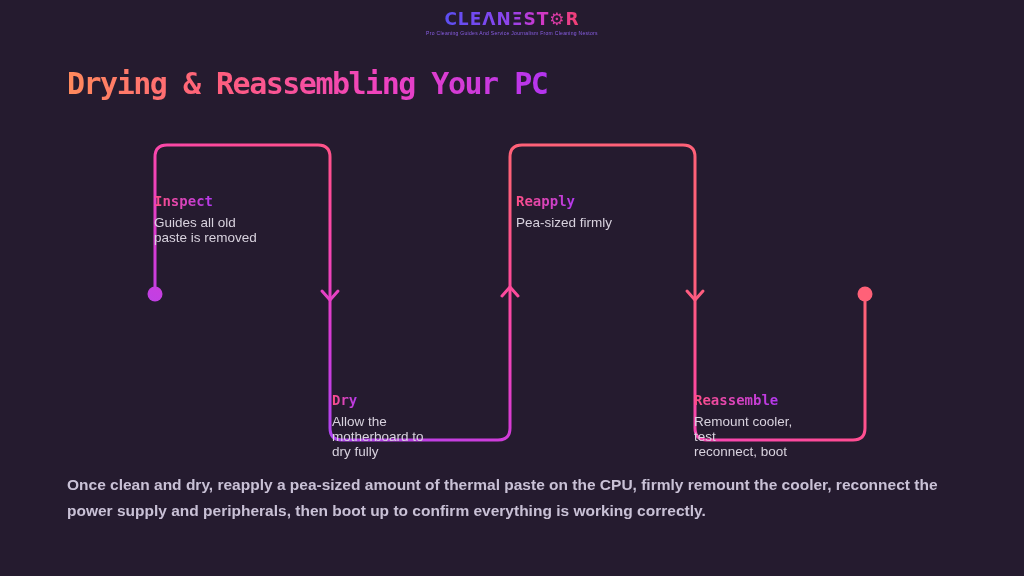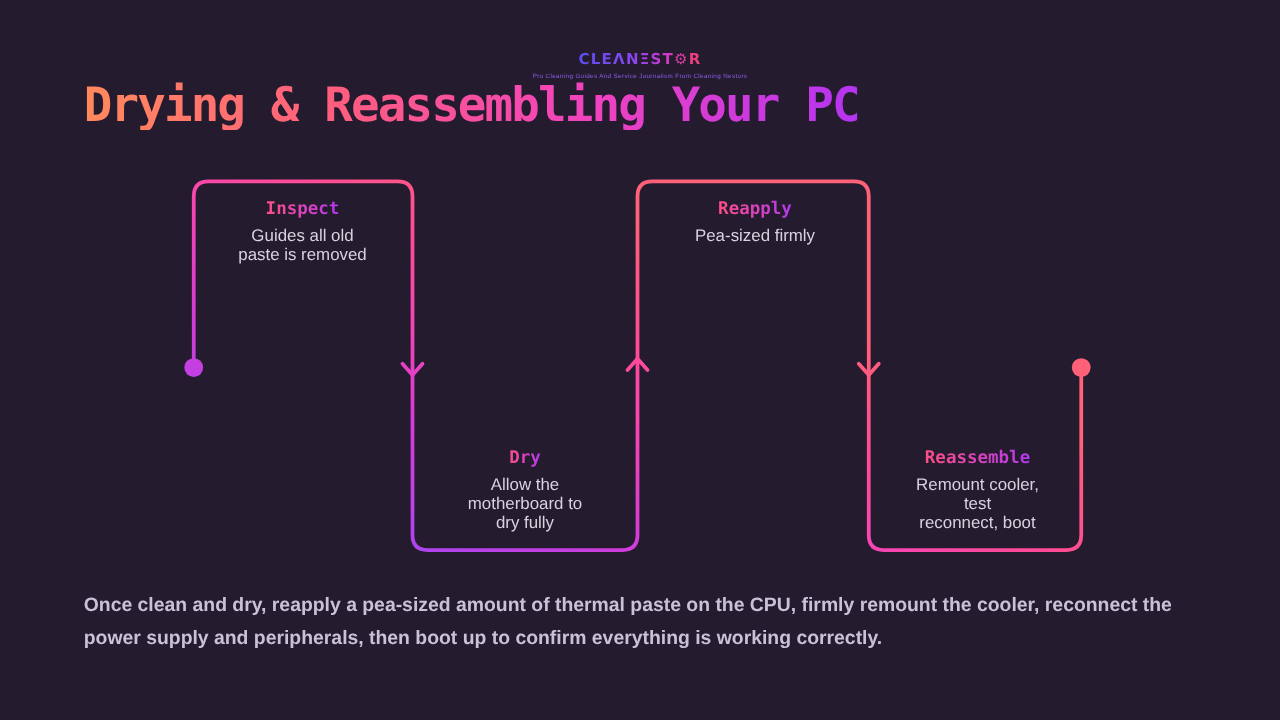--- a/index.html
+++ b/index.html
@@ -8,47 +8,47 @@
     font-family:"Liberation Sans",sans-serif;
     background:var(--background,#251b2f);
   }
   .slide{position:relative;width:1024px;height:576px;background:var(--background,#251b2f);}
 
   
   .logo{position:absolute;top:9px;left:0;width:1024px;text-align:center;}
   .logo-text{
     display:inline-block;
     font-family:"DejaVu Sans",sans-serif;
-    font-weight:bold;font-size:12px;letter-spacing:1px;line-height:20px;
+    font-weight:bold;font-size:17px;letter-spacing:1px;line-height:20px;
     background-image:linear-gradient(90deg,var(--logo-gradient-0),var(--logo-gradient-1) 45%,var(--logo-gradient-2) 70%,var(--logo-gradient-3));
-    -webkit-background-clip:text;background-clip:text;color:transparent;margin-top:28px;
+    -webkit-background-clip:text;background-clip:text;color:transparent;
   }
   .logo-tagline{
     margin-top:1px;
     font-size:5px;letter-spacing:0.3px;line-height:7px;
     color:var(--tagline-text,#8a5fe8);
   }
 
   
   .page-title{
     position:absolute;left:67px;top:64px;margin:0;
     font-family:"DejaVu Sans Mono","Liberation Mono",monospace;
-    font-weight:bold;font-size:38px;letter-spacing:-1.5px;line-height:40px;
+    font-weight:bold;font-size:30px;letter-spacing:-1.5px;line-height:40px;
     background-image:linear-gradient(90deg,var(--heading-gradient-0),var(--heading-gradient-1) 32%,var(--heading-gradient-2) 66%,var(--heading-gradient-3));
     -webkit-background-clip:text;background-clip:text;color:transparent;
     white-space:nowrap;
   }
 
   
   .flow{position:absolute;left:0;top:0;width:1024px;height:576px;}
   .flow path,.flow polyline{fill:none;stroke:url(#pg);stroke-width:3;stroke-linecap:round;stroke-linejoin:round;}
   .flow circle{fill:url(#pg);}
 
   
-  .step{position:absolute;width:176px;text-align:center;}
+  .step{position:absolute;width:176px;text-align:left;margin-top:34px;}
   .step-1{left:154px;top:158px;}
   .step-2{left:332px;top:357px;}
   .step-3{left:516px;top:158px;}
   .step-4{left:694px;top:357px;}
   .step-title{
     display:inline-block;
     font-family:"DejaVu Sans Mono","Liberation Mono",monospace;
     font-weight:bold;font-size:14px;line-height:18px;
     background-image:linear-gradient(90deg,var(--step-title-gradient-0),var(--step-title-gradient-1));
     -webkit-background-clip:text;background-clip:text;color:transparent;

